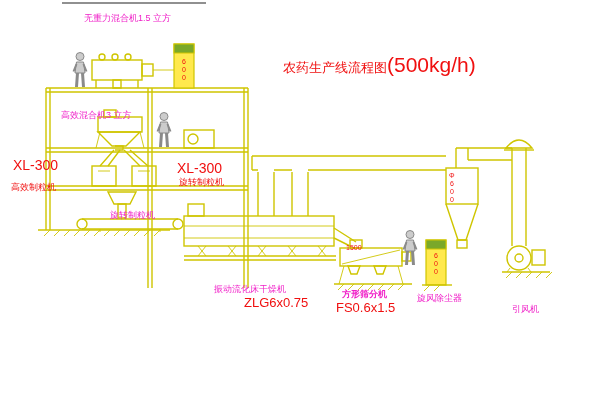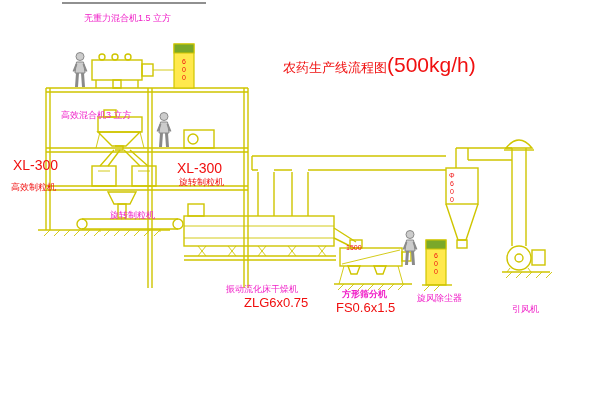--- a/index.html
+++ b/index.html
@@ -169,21 +169,21 @@
   <div class="lbl magenta s9" style="left:44px;  top:111px;margin-left:17px;">高效混合机3 立方</div>
 
   <div class="lbl red s14" style="left:13px;  top:158px;">XL-300</div>
   <div class="lbl red s9" style="left:11px;  top:175px;margin-top:8px;">高效制粒机</div>
 
   <div class="lbl red s14" style="left:177px; top:161px;">XL-300</div>
   <div class="lbl red s9" style="left:179px; top:178px;">旋转制粒机</div>
 
   <div class="lbl magenta s9" style="left:110px; top:211px;">旋转制粒机</div>
 
-  <div class="lbl magenta s9" style="left:226px; top:285px;">振动流化床干燥机</div>
+  <div class="lbl magenta s9" style="left:214px; top:285px;">振动流化床干燥机</div>
   <div class="lbl red s13" style="left:244px; top:296px;">ZLG6x0.75</div>
 
   <div class="lbl magenta s9" style="left:342px; top:290px;font-weight:bold;">方形筛分机</div>
   <div class="lbl red s13" style="left:336px; top:301px;">FS0.6x1.5</div>
   <div class="lbl red s7" style="left:346px; top:244px;">1500</div>
 
   <div class="lbl magenta s9" style="left:417px; top:294px;">旋风除尘器</div>
   <div class="lbl magenta s9" style="left:512px; top:305px;">引风机</div>
 
   <div class="lbl red s7 vtext" style="left:180px; top:58px;">600</div>

